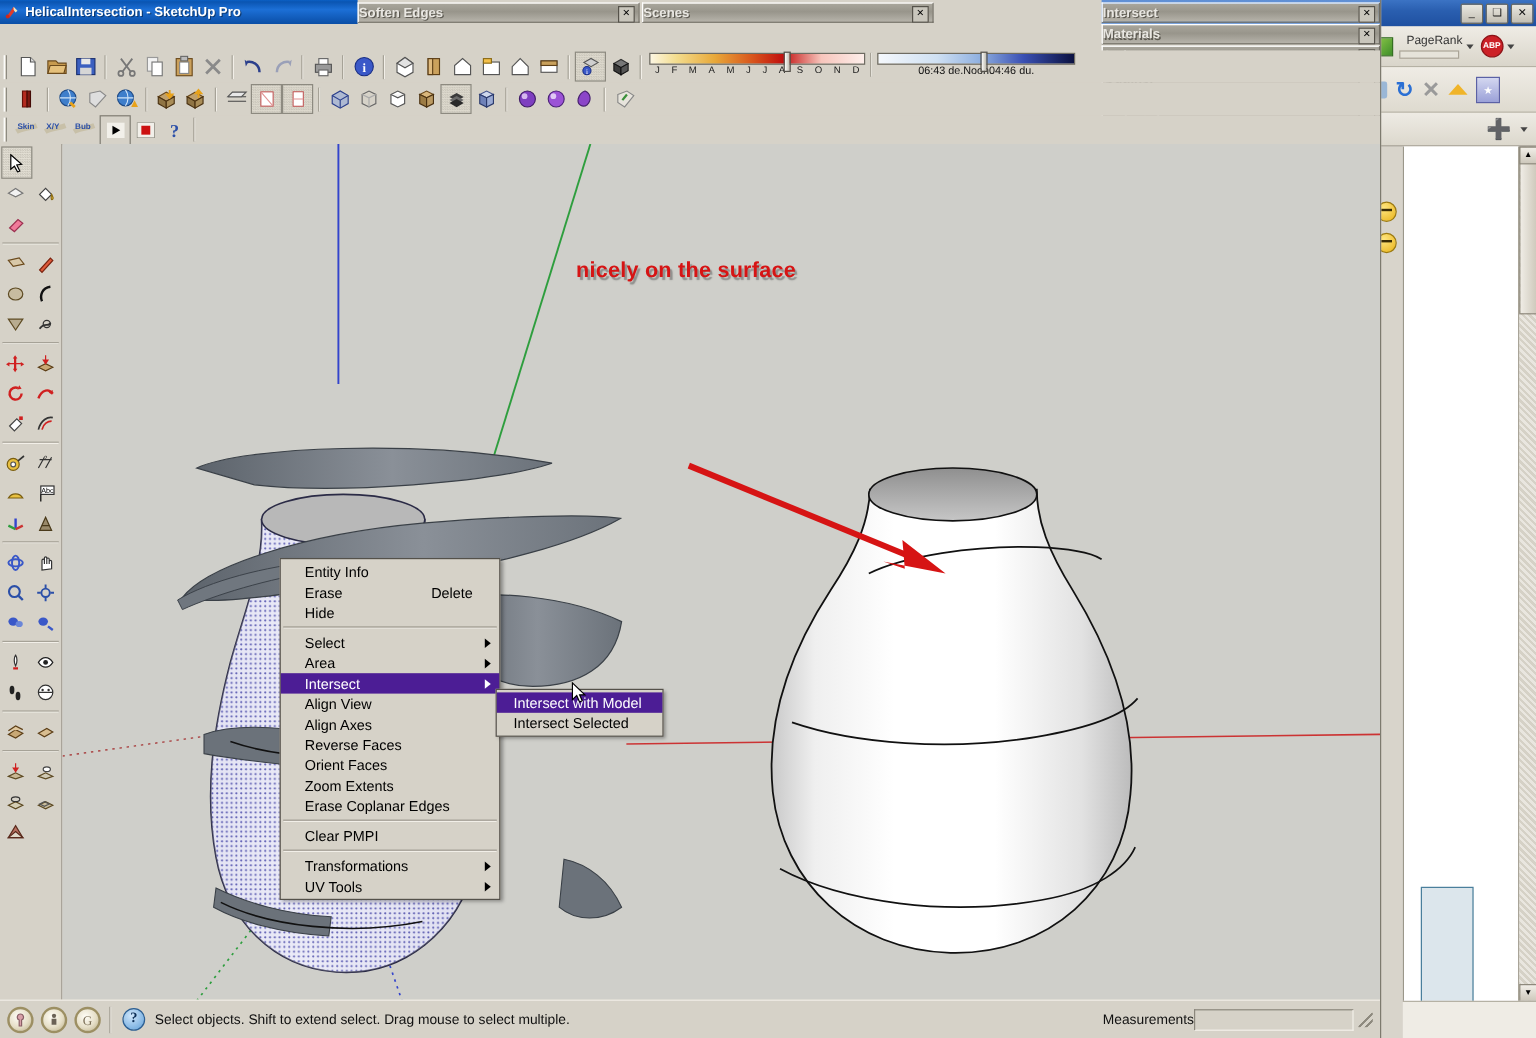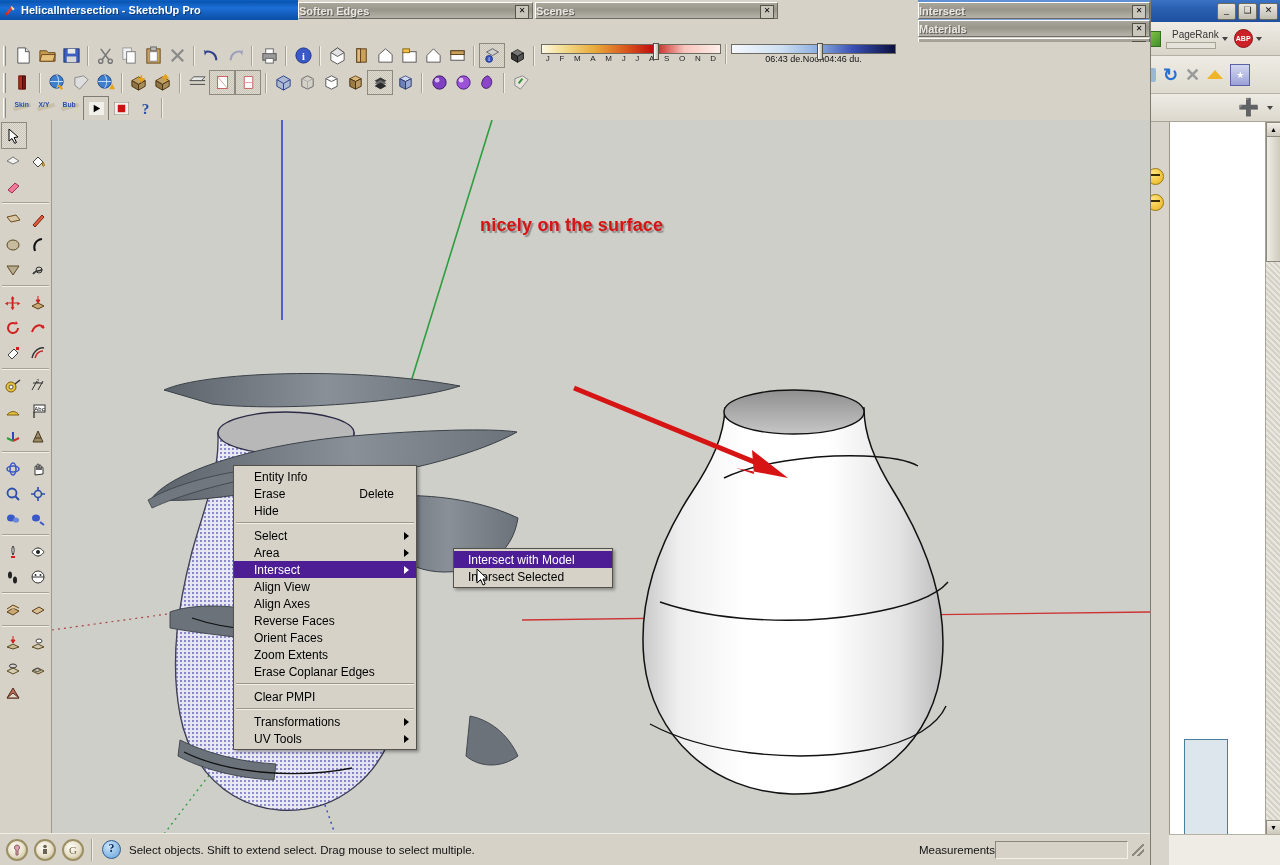--- a/index.html
+++ b/index.html
@@ -978,21 +978,21 @@
           <div class="mi">
             <span>Transformations</span>
             <span class="arr"></span>
           </div>
           <div class="mi">
             <span>UV Tools</span>
             <span class="arr"></span>
           </div>
         </div>
 
-      <div class="ctxmenu" id="ctxsub" style="left:361px;top:428px;width:160px;margin-left:40px;">
+      <div class="ctxmenu" id="ctxsub" style="left:361px;top:454px;width:140px;">
           <div class="mi hl" style="padding-left: 14px;">
             <span>Intersect with Model</span>
           </div>
           <div class="mi" style="padding-left: 14px;">
             <span>Intersect Selected</span>
           </div>
         </div>
 
       <svg class="cursor" style="left:424px;top:448px;" viewBox="0 0 14 20">
         <path d="M1 1 L1 15 L4.6 11.6 L7 17 L9.2 16 L7 11 L11.4 11 Z" fill="#fff" stroke="#000" stroke-width="1"></path>

